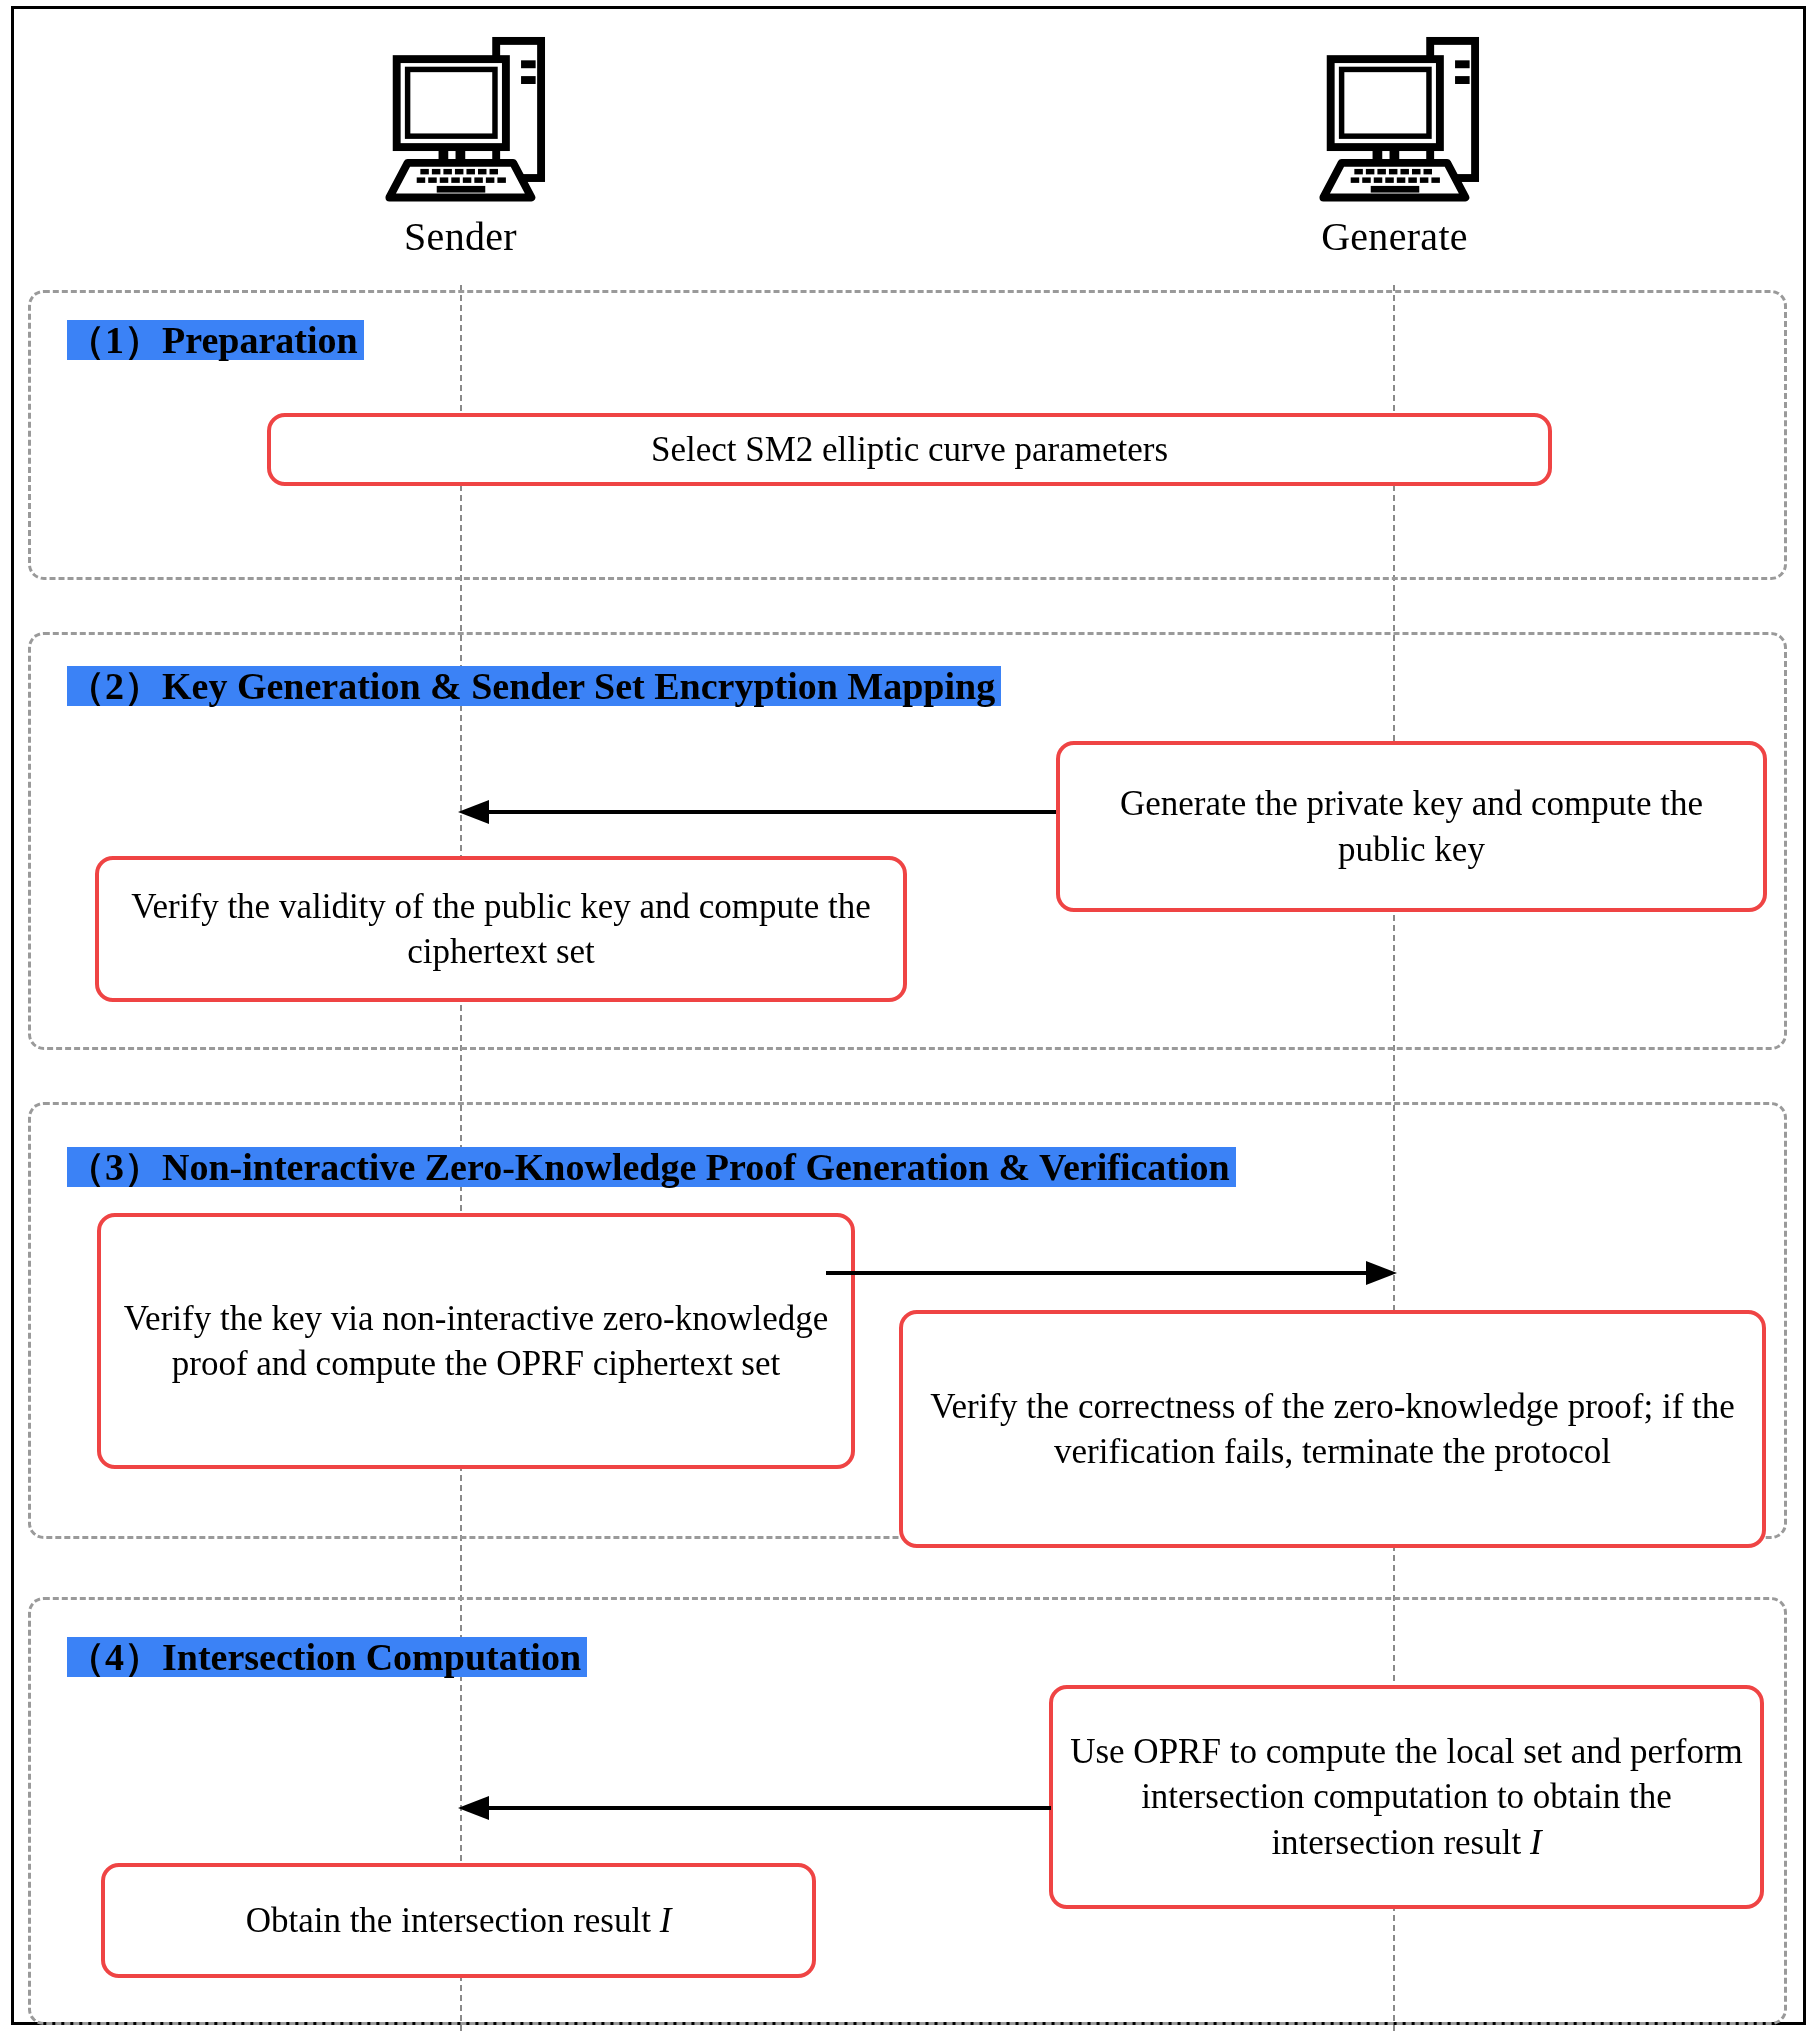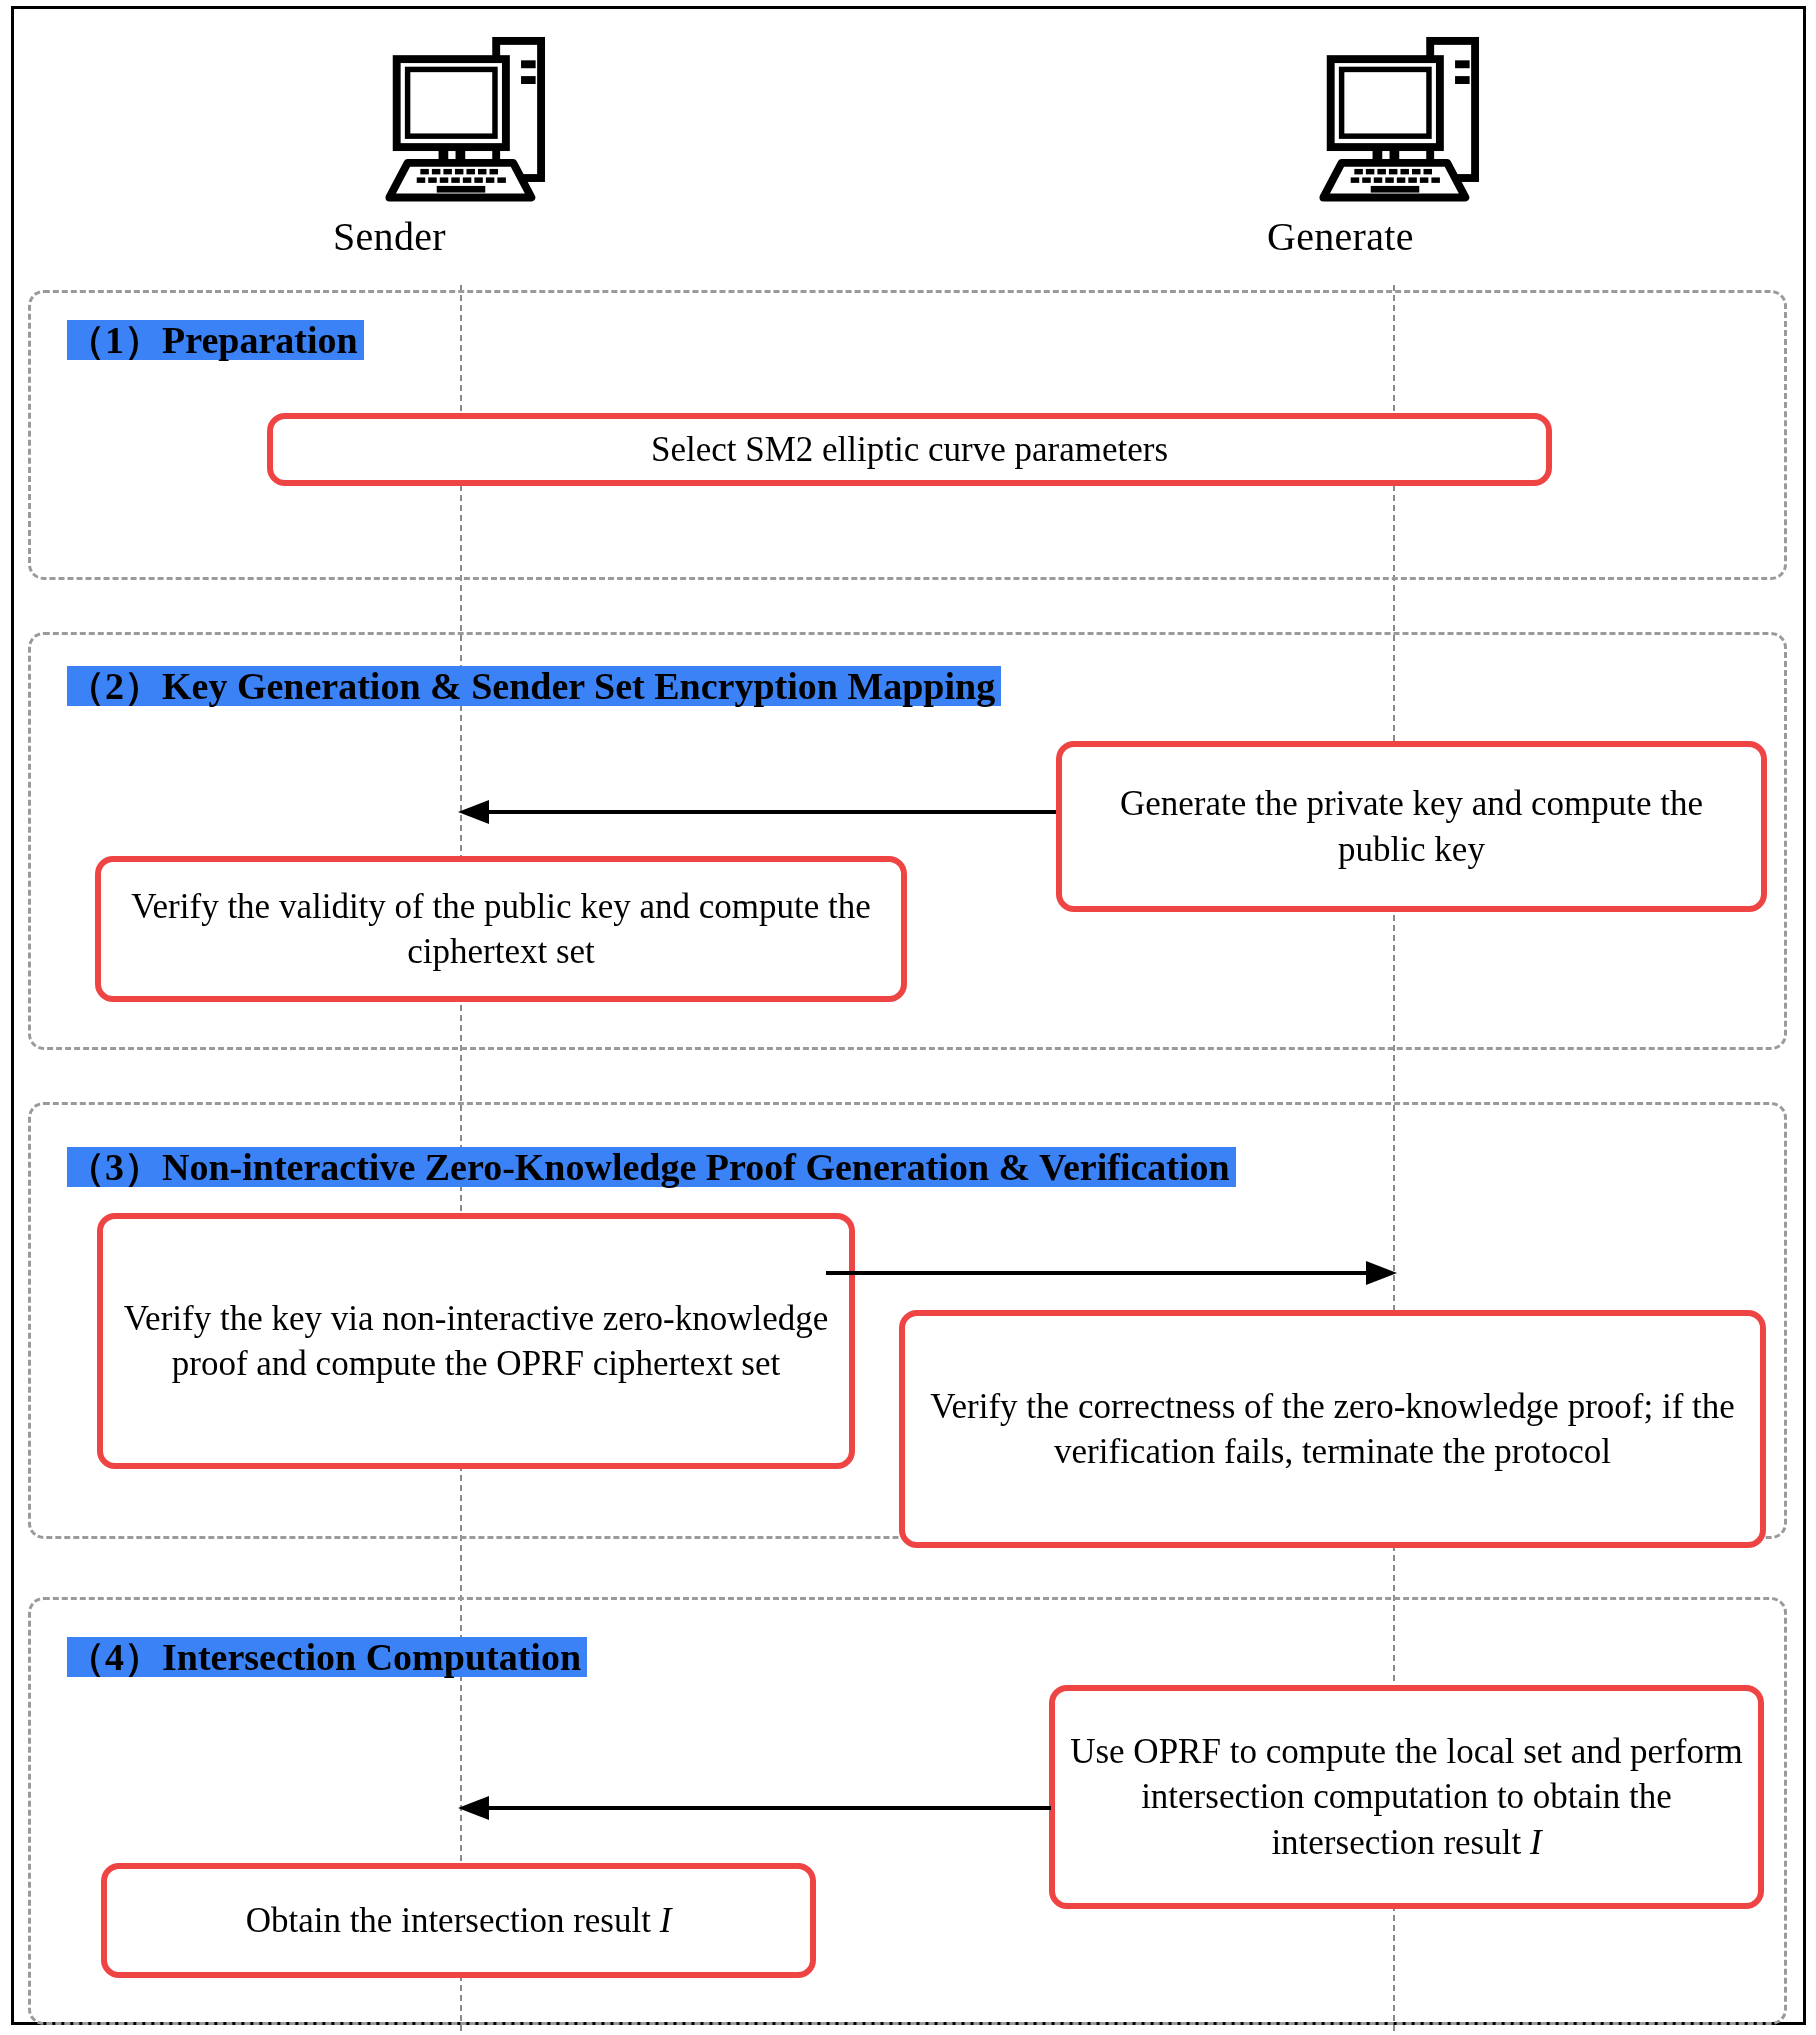--- a/index.html
+++ b/index.html
@@ -19,21 +19,21 @@
     left:11px;top:6px;
     width:1795px;height:2019px;
     border:3px solid #000;
     box-sizing:border-box;
   }
 
   
   .party{
     position:absolute;
     width:255px;
-    text-align:left;
+    text-align:center;
   }
   .party .icon-wrap{
     height:200px;
     display:flex;align-items:flex-end;justify-content:center;
   }
   .party-label{
     font-size:40px;
     line-height:1.05;
     color:#000;
     letter-spacing:0.3px;
@@ -63,21 +63,21 @@
     color:#000;
     white-space:nowrap;
     background:#3b82f6;
     padding:1.2px 6px 1.2px 0;
   }
   .phase-title .num{ font-weight:bold; }
 
   
   .msgbox{
     position:absolute;
-    border:6px solid #ef4444;
+    border:4px solid #ef4444;
     border-radius:18px;
     background:#ffffff;
     box-sizing:border-box;
     display:flex;
     align-items:center;
     justify-content:center;
     text-align:center;
     color:#000;
     font-size:35px;
     line-height:1.30;

